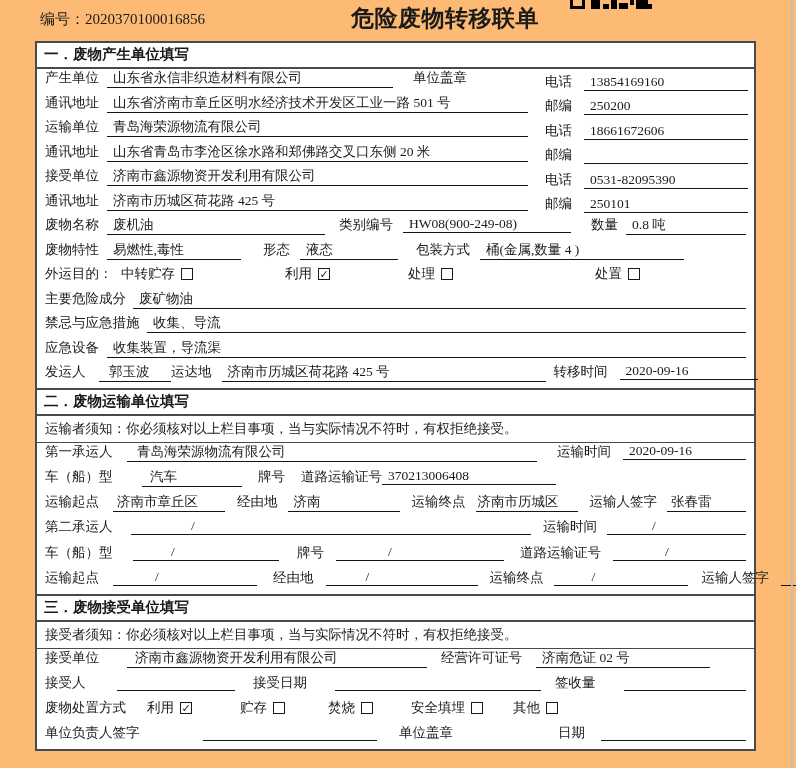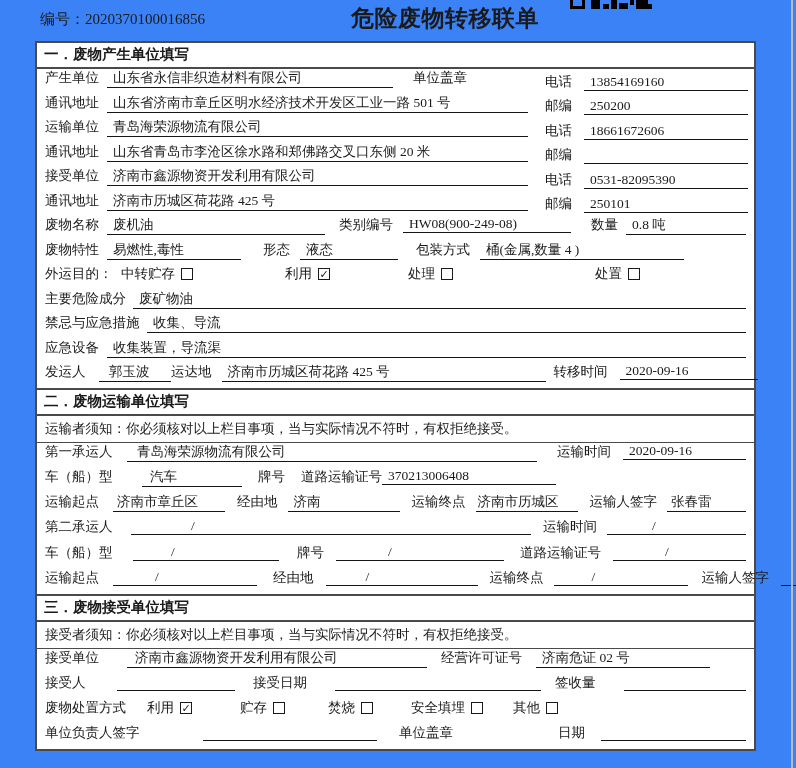--- a/index.html
+++ b/index.html
@@ -1,17 +1,17 @@
 <!DOCTYPE html>
 <html><head>
 <meta charset="utf-8">
 <style>
   html,body{margin:0;padding:0;width:796px;height:768px;overflow:hidden;background:#ffffff;}
   body{font-family:"Liberation Serif","DejaVu Serif",serif;color:#1a1a1a;position:relative;}
-  .page{position:absolute;inset:0;background:#3b82f6;}
+  .page{position:absolute;inset:0;background:#fdba74;}
   .serial{position:absolute;left:40px;top:10px;font-size:15px;white-space:nowrap;}
   .title{position:absolute;left:445px;top:3px;transform:translateX(-50%);font-size:23px;font-weight:bold;white-space:nowrap;letter-spacing:0.5px;}
   .qr{position:absolute;left:570px;top:0;}
   .edge{position:absolute;right:3px;top:0;width:2px;height:768px;background:#bcbcbc;}
   .footer{position:absolute;left:40px;top:743px;font-size:15px;white-space:nowrap;}
 
   .form{position:absolute;left:35px;top:41px;width:721px;border:2px solid #4a4a4a;border-top:none;box-sizing:border-box;background:#fff;}
   .sec{height:24px;line-height:23px;font-weight:bold;font-size:14.5px;padding-left:7px;
        border-top:2px solid #4a4a4a;border-bottom:2px solid #4a4a4a;box-sizing:content-box;}
   .r{position:relative;display:flex;align-items:flex-start;height:24.5px;padding:0 8px 3px 8px;

